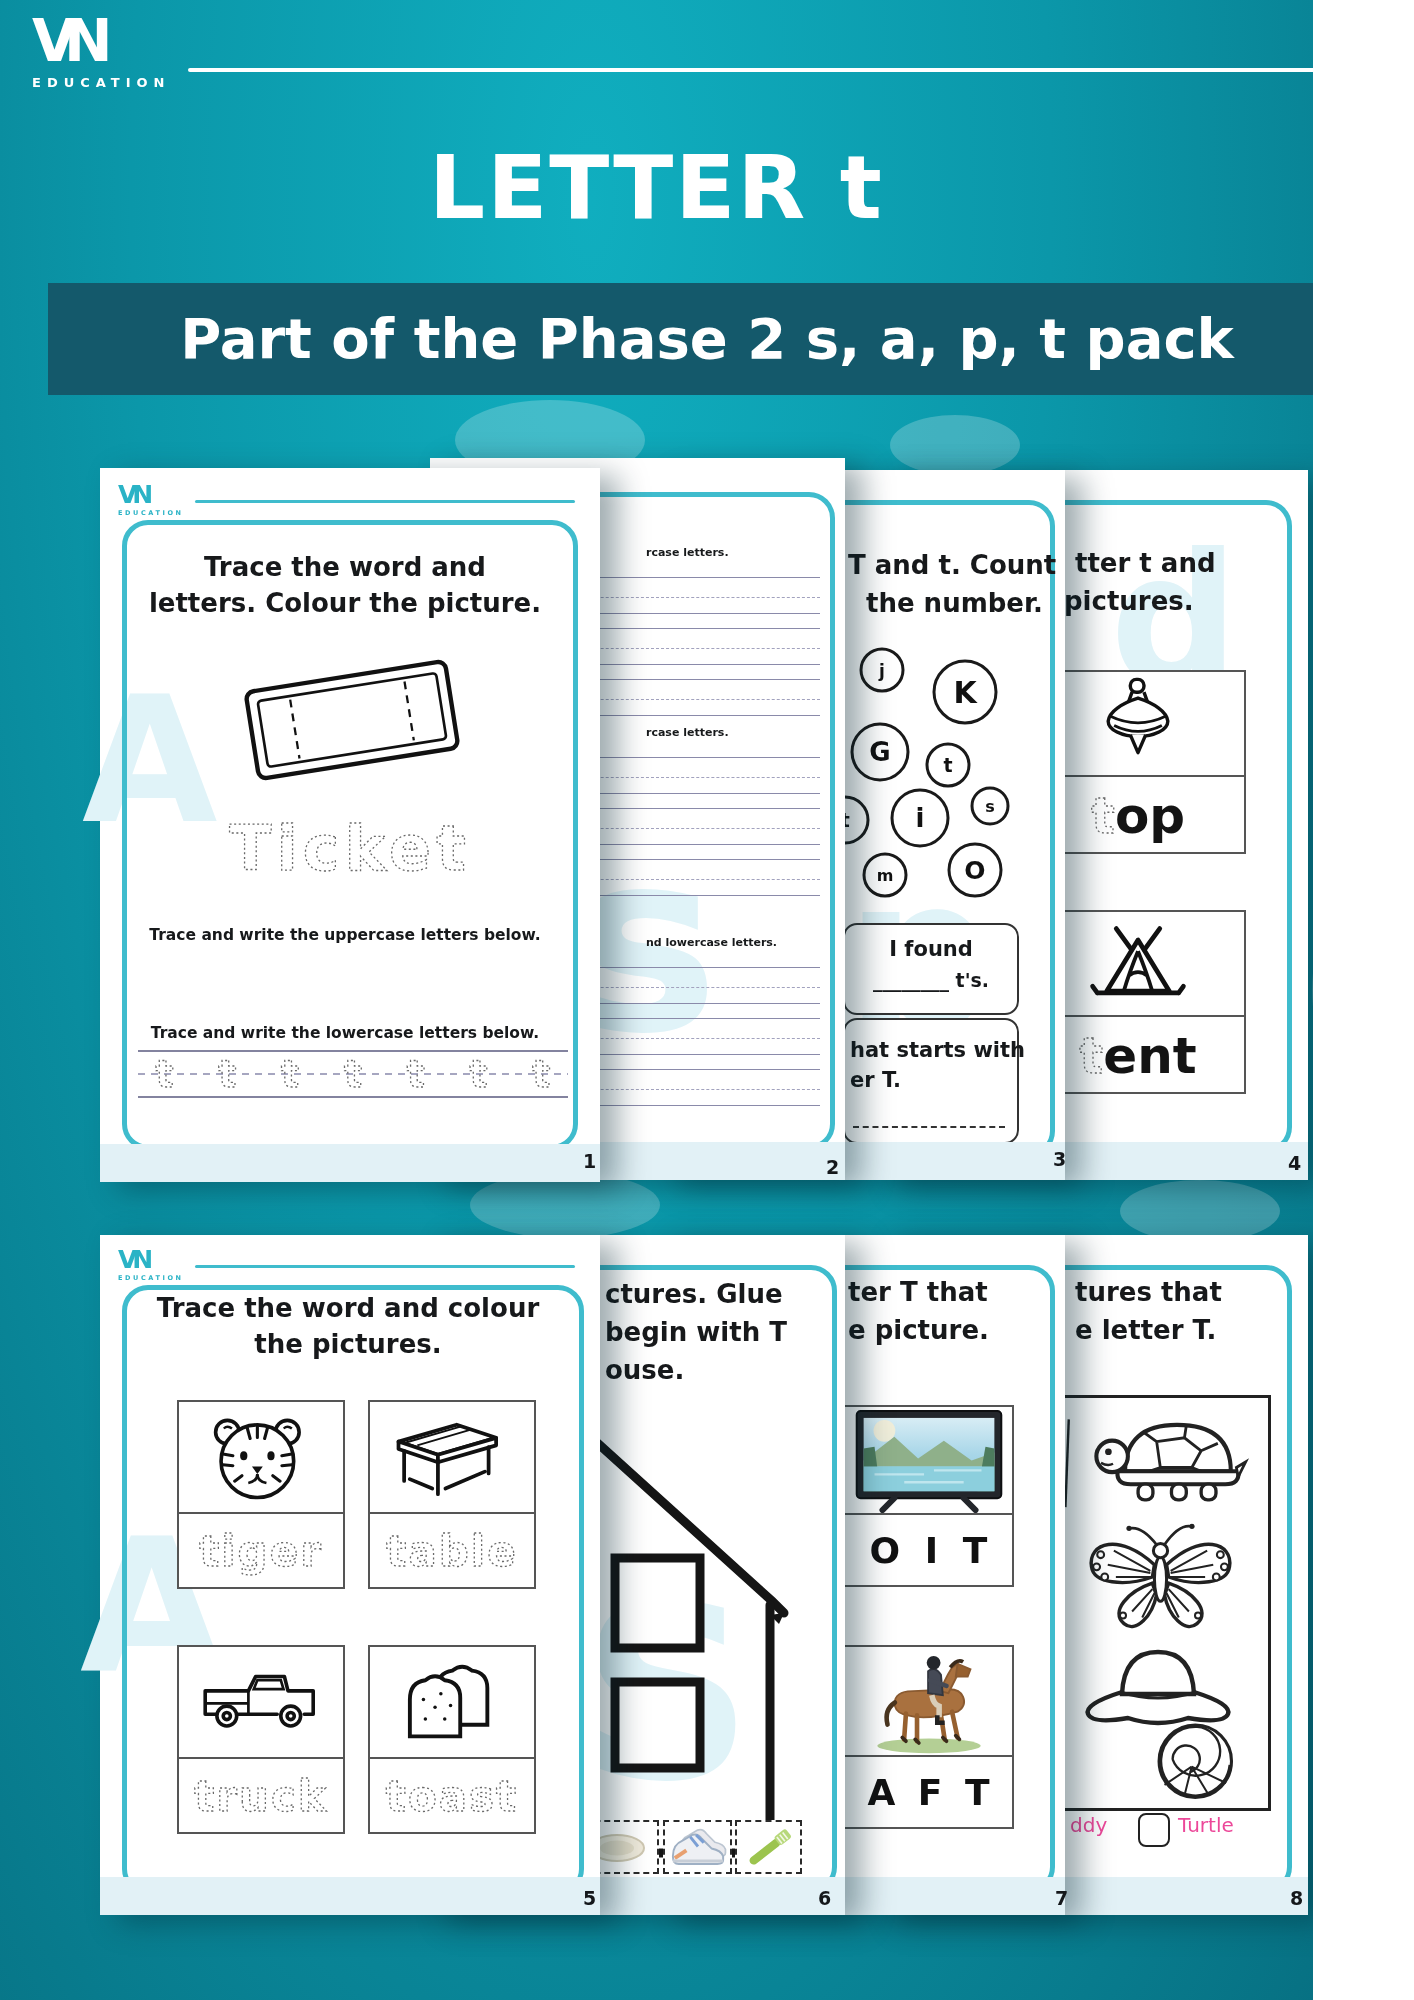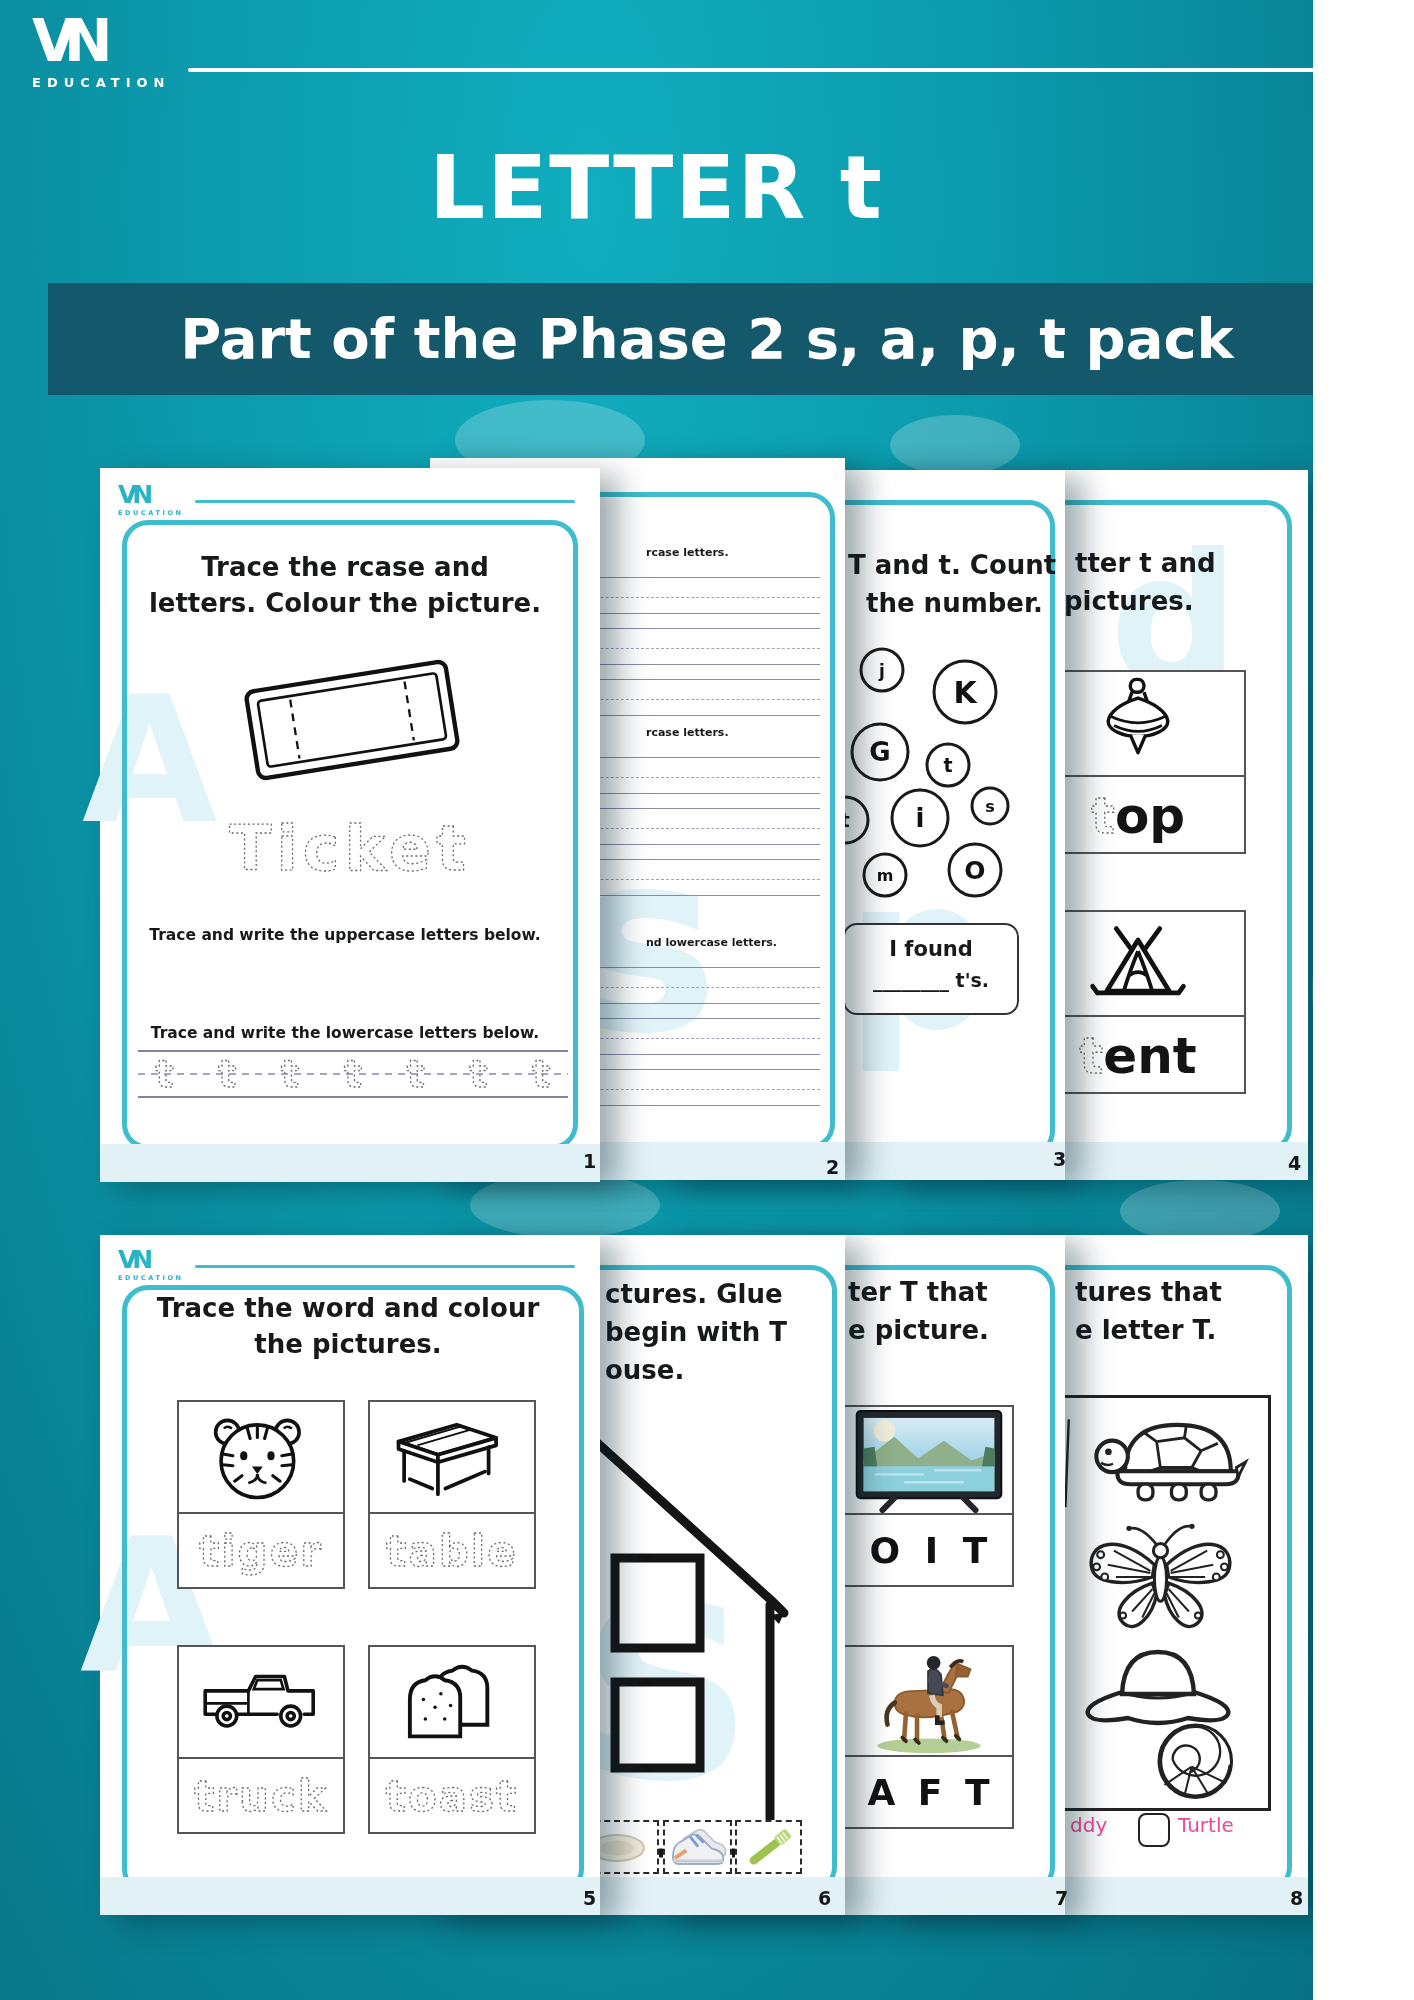--- a/index.html
+++ b/index.html
@@ -143,20 +143,25 @@
         <text x="160" y="177" font-size="16">s</text>
         <text x="55" y="246" font-size="16">m</text>
         <text x="145" y="244" font-size="25">O</text>
       </g>
     </svg>
 
     <div class="abs roundbox" style="left:183px;top:453px;width:172px;height:88px">
       <div class="abs boxtext" style="left:0;right:0;top:12px;text-align:center">I found</div>
       <div class="abs boxtext" style="left:0;right:0;top:44px;text-align:center;font-size:19px">________ t's.</div>
     </div>
+    <div class="abs roundbox" style="left:183px;top:548px;width:172px;height:122px">
+      <div class="abs boxtext" style="left:5px;top:18px">hat starts with</div>
+      <div class="abs boxtext" style="left:5px;top:48px">er T.</div>
+      <div class="abs dashline" style="left:8px;right:12px;bottom:14px"></div>
+    </div>
 
     <div class="abs foot"></div>
     <div class="abs pnum" style="left:393px;top:678px">3</div>
   </div>
 
   <div class="sheet" style="left:430px;top:458px;width:415px;height:722px;z-index:30">
     <div class="abs wm" style="left:140px;top:360px;font-size:250px">s</div>
     <div class="abs frame" style="left:20px;top:34px;width:375px;height:648px"></div>
 
     <div class="abs tinylab" style="left:176px;top:88px">rcase letters.</div>
@@ -198,21 +203,21 @@
 
   <div class="sheet" style="left:100px;top:468px;width:500px;height:714px;z-index:40">
     <div class="abs wm" style="left:-18px;top:205px;font-size:175px">A</div>
     <div class="abs minilogo" style="left:18px;top:14px">
       <div class="mv">VN</div>
       <div class="me">EDUCATION</div>
     </div>
     <div class="abs tealline" style="left:95px;top:32px;width:380px"></div>
     <div class="abs frame" style="left:22px;top:52px;width:446px;height:620px"></div>
 
-    <div class="abs hl" style="left:22px;top:84px;width:446px">Trace the rcase and</div>
+    <div class="abs hl" style="left:22px;top:84px;width:446px">Trace the word and</div>
     <div class="abs hl" style="left:22px;top:120px;width:446px">letters. Colour the picture.</div>
 
     <svg class="abs" style="left:138px;top:166px" width="228" height="172" viewBox="0 0 260 160">
       <g transform="rotate(-9 130 80)" fill="#fff" stroke="#111">
         <rect x="15" y="30" width="230" height="100" rx="9" stroke-width="5"></rect>
         <rect x="27" y="42" width="206" height="76" rx="4" stroke-width="3" fill="none"></rect>
         <path d="M64,46 L64,114 M196,46 L196,114" stroke-width="2.6" stroke-dasharray="9,7" fill="none"></path>
       </g>
     </svg>
 

